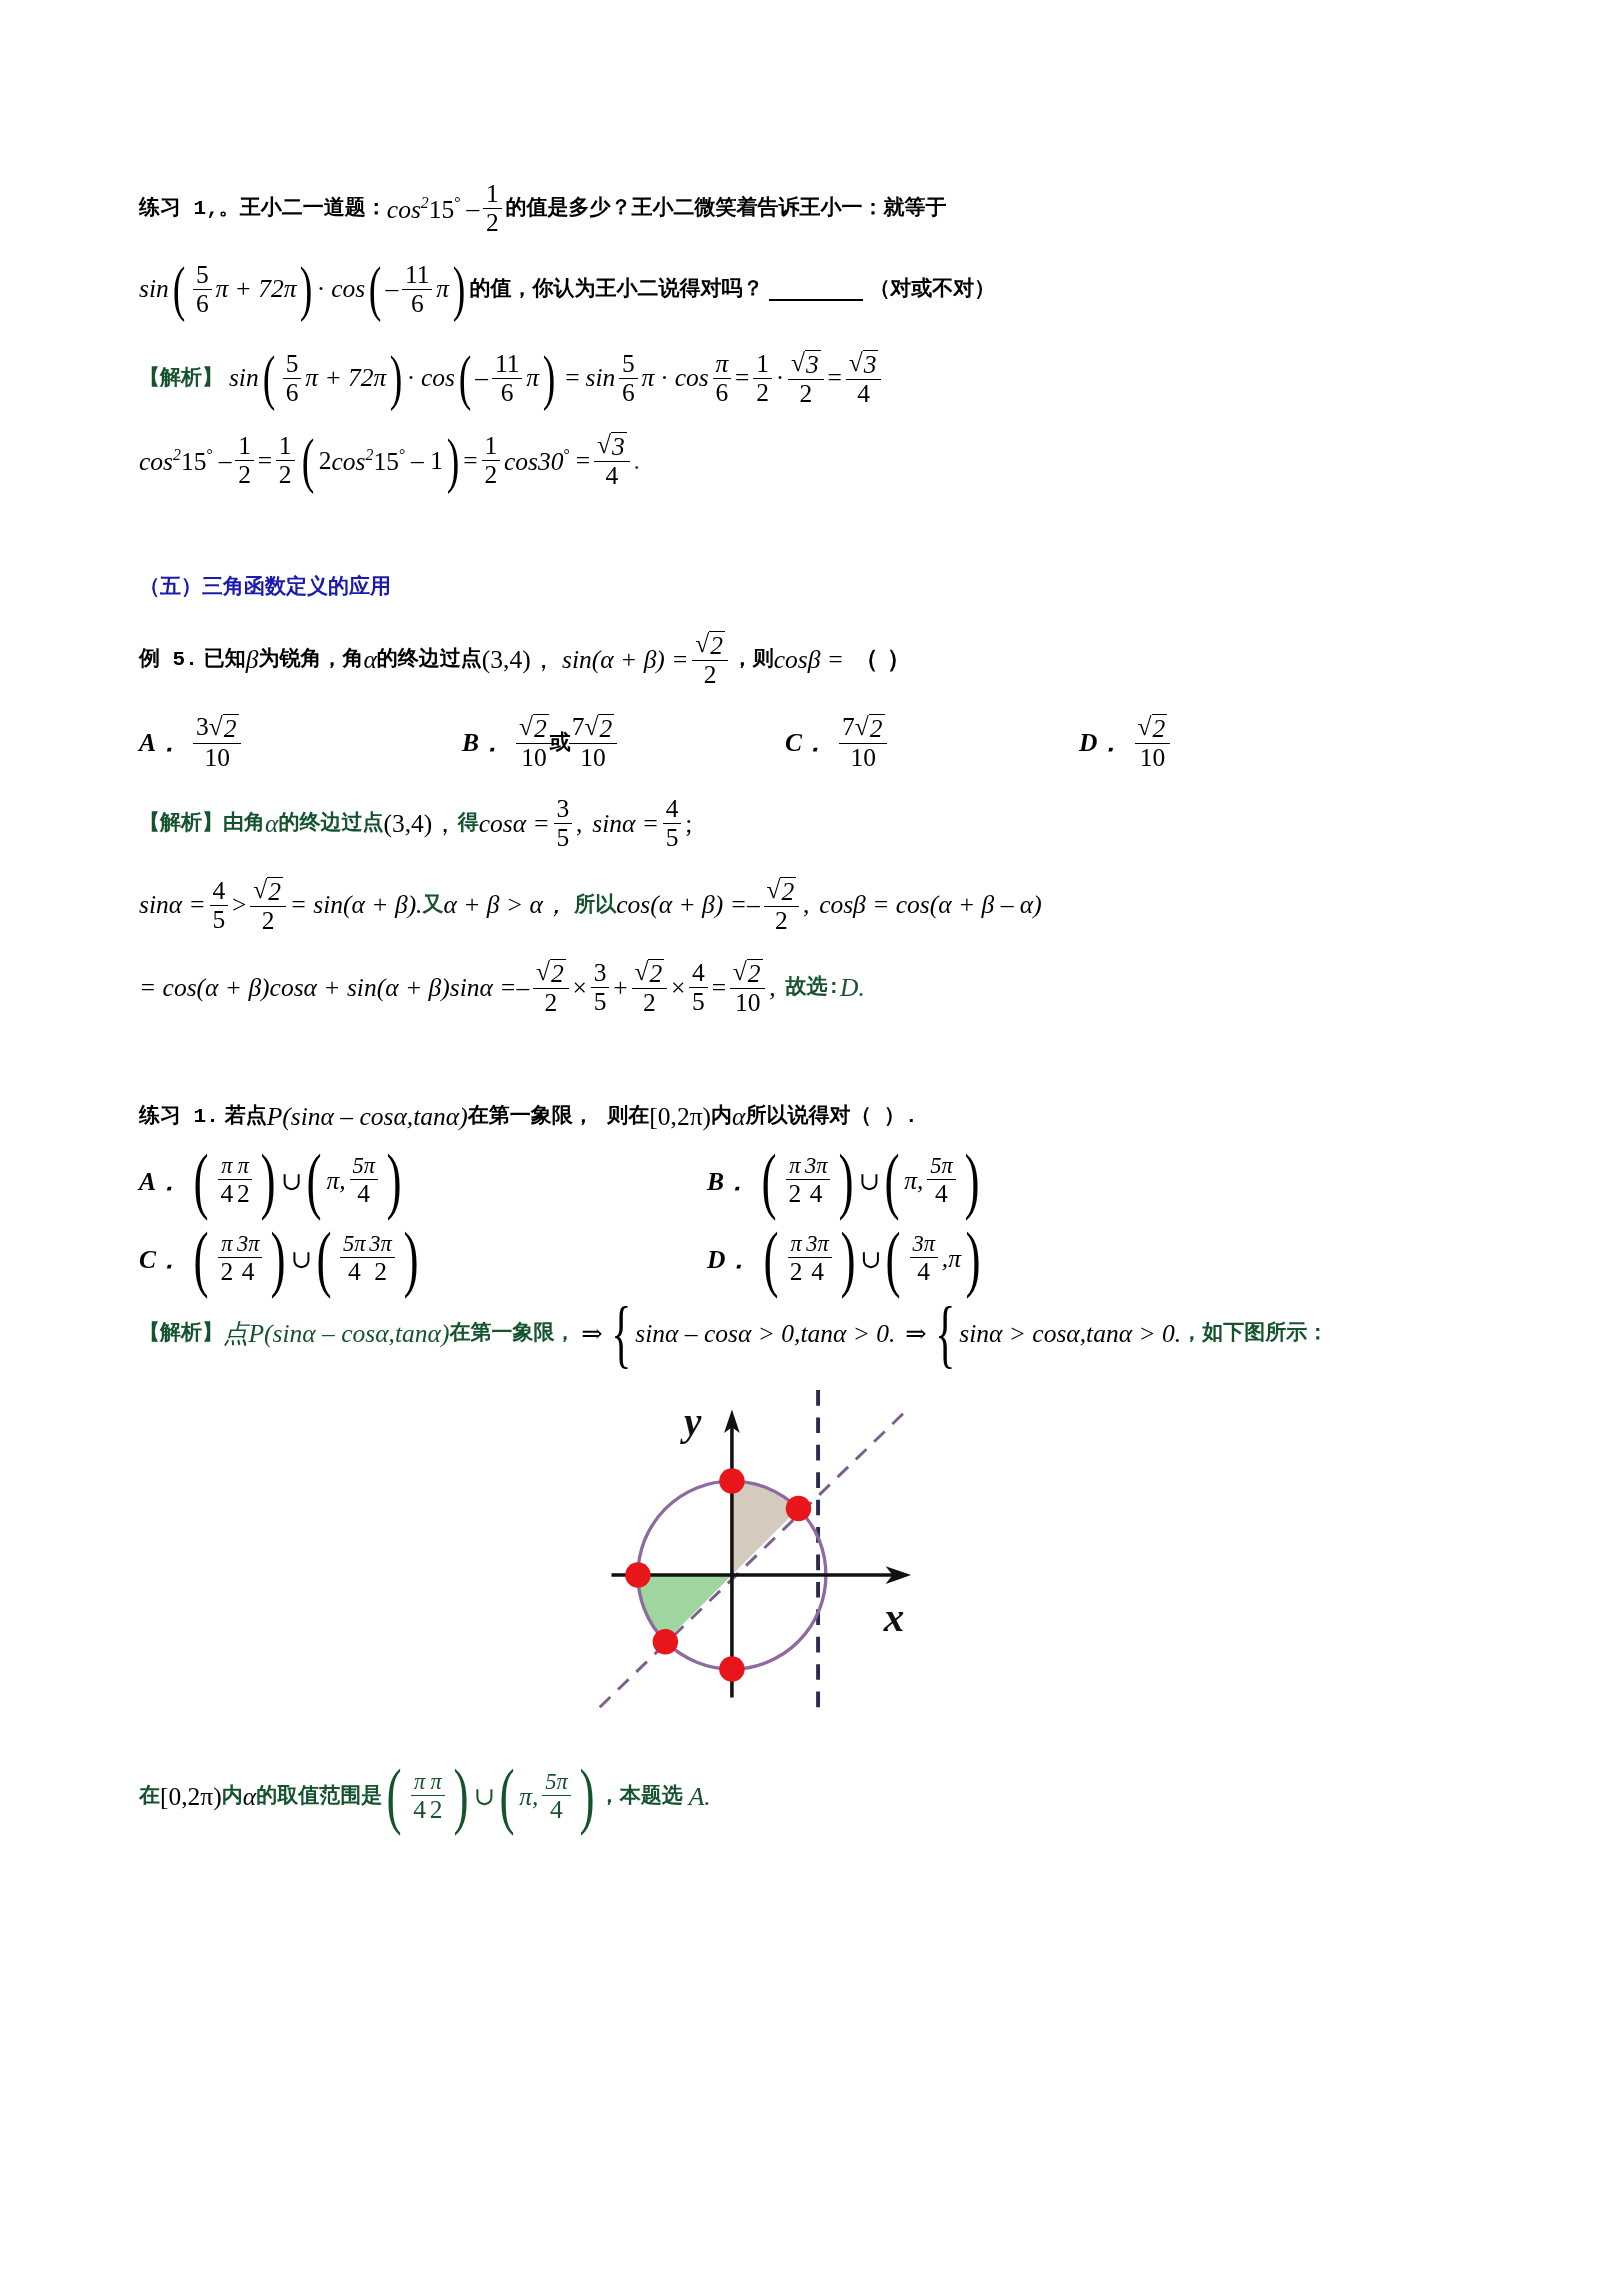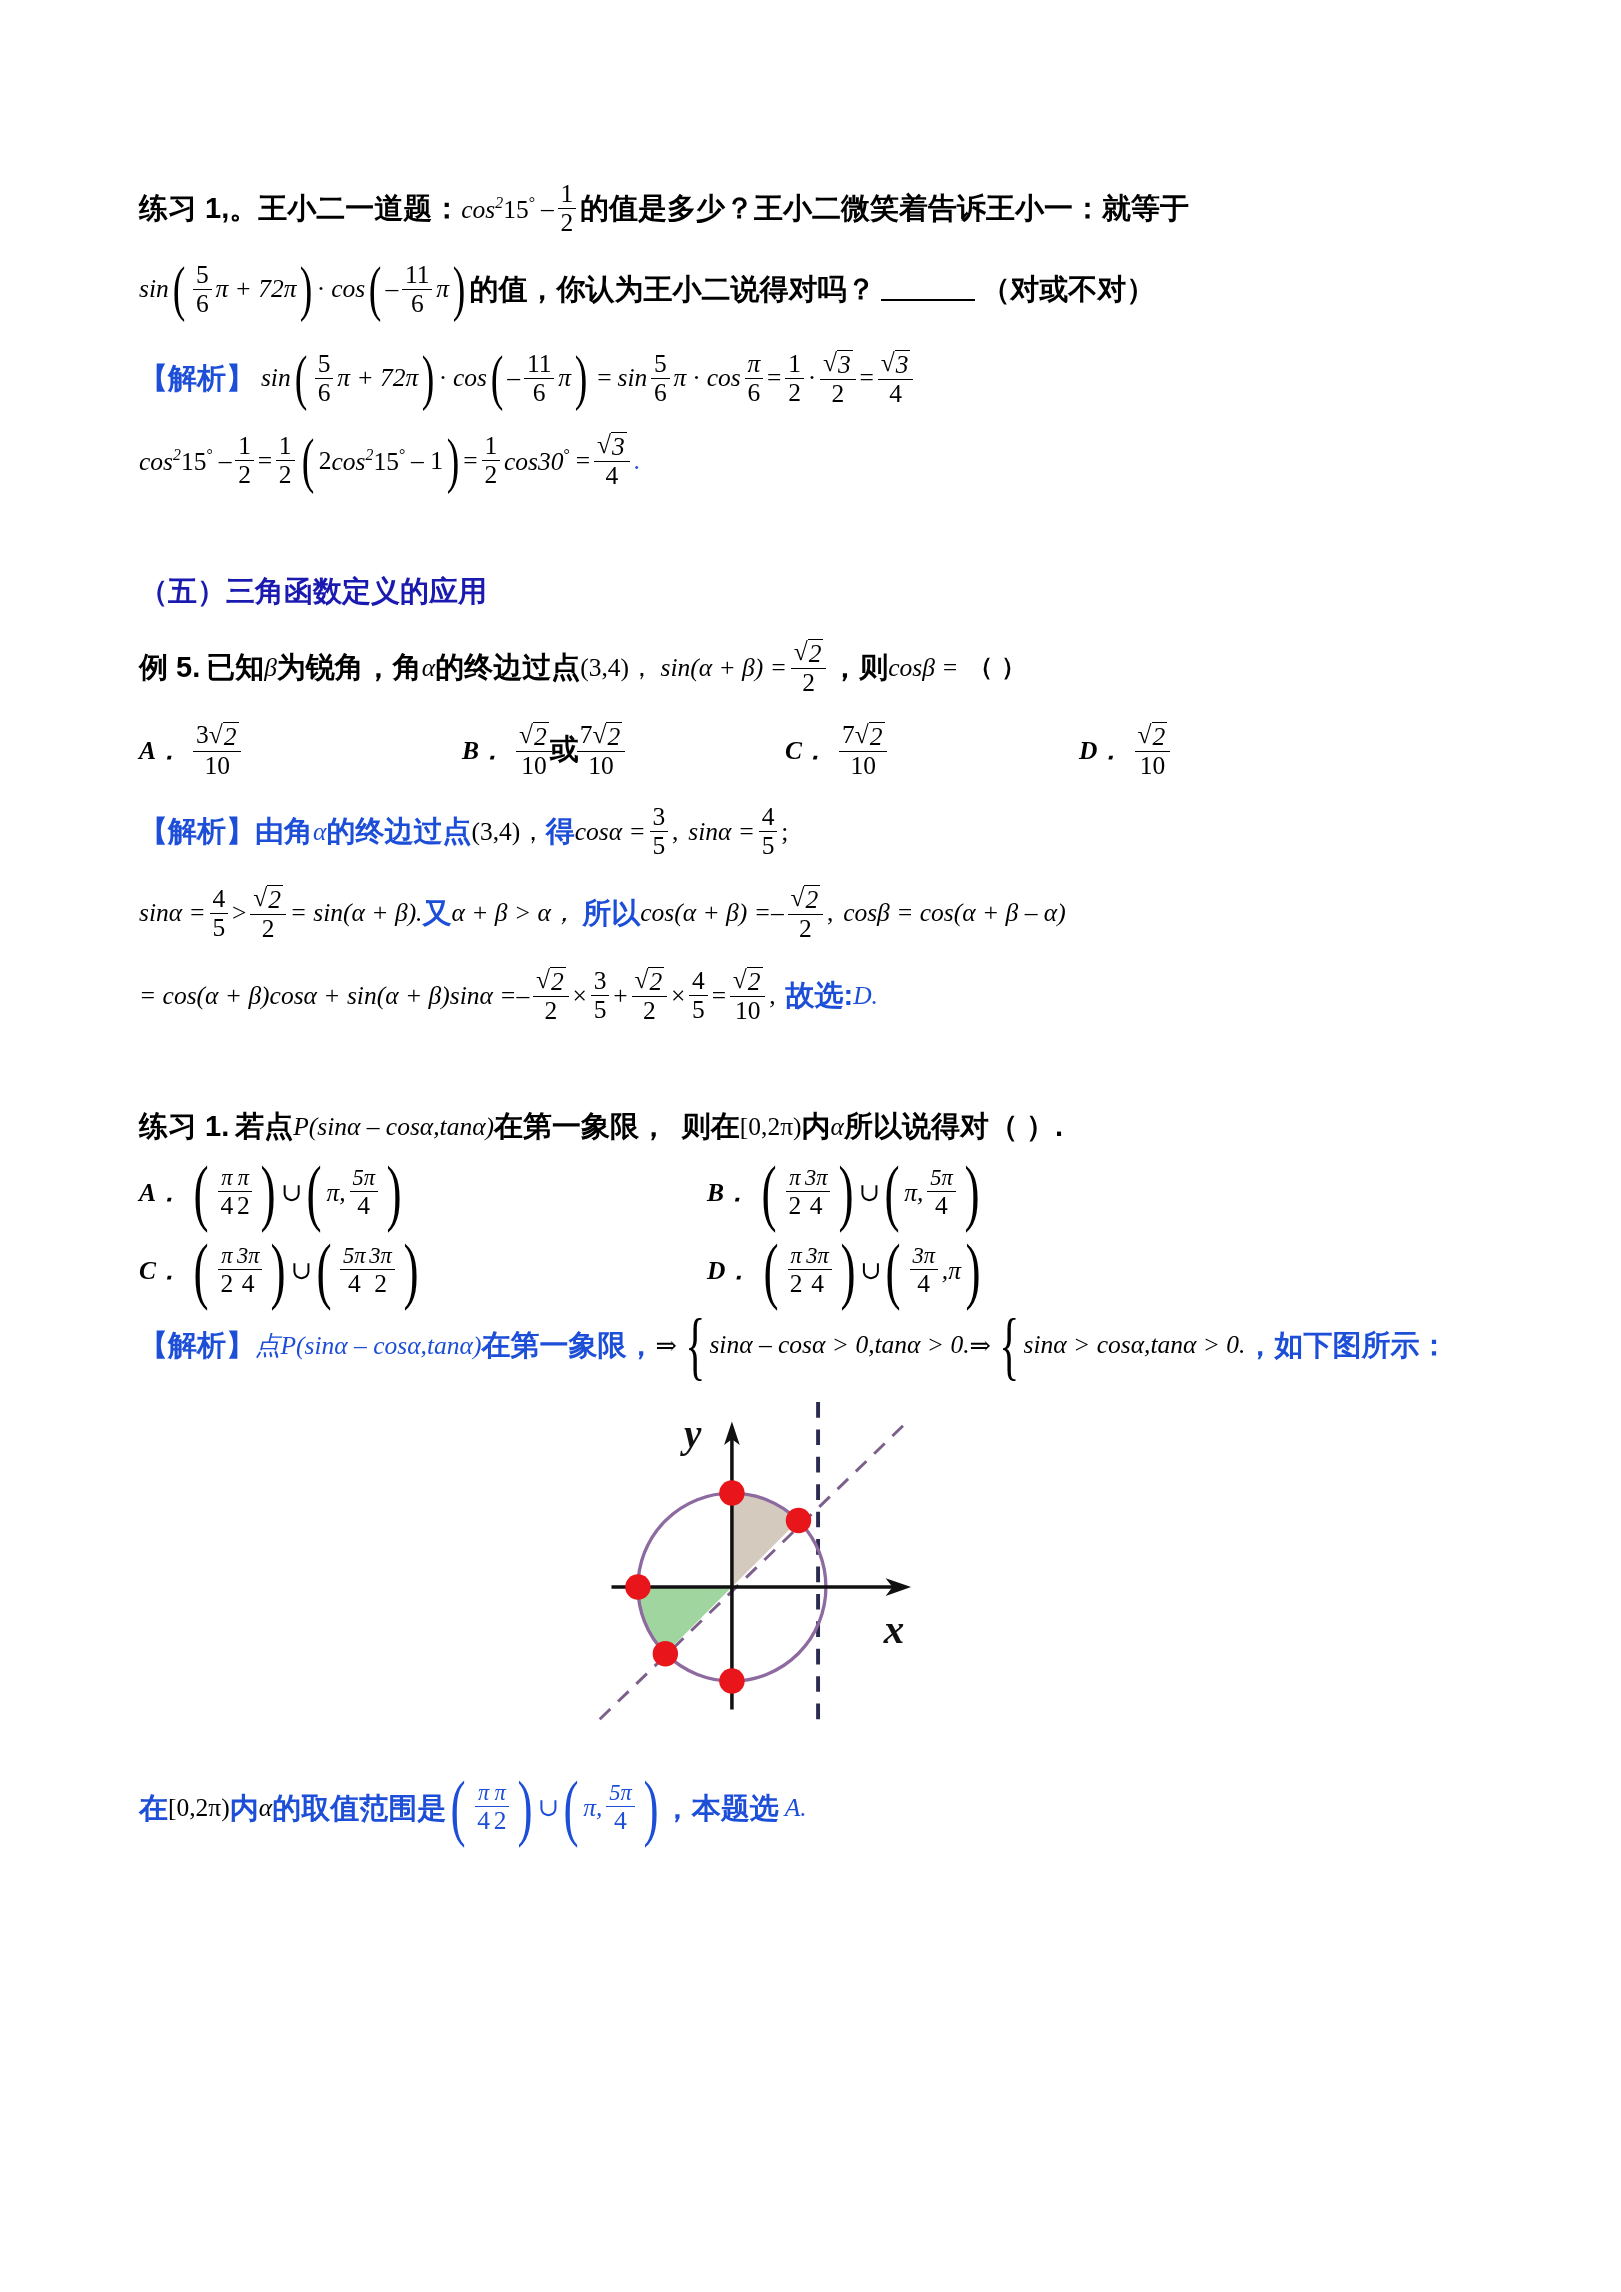--- a/index.html
+++ b/index.html
@@ -31,41 +31,41 @@
 
   
   .line {
     display: flex;
     align-items: center;
     flex-wrap: nowrap;
     white-space: nowrap;
     line-height: 1.0;
   }
   .cjk {
-    font-family: Liberation Sans, sans-serif;
-    font-size: 29px;
+    font-family: Liberation Mono, monospace;
+    font-size: 21px;
     font-weight: 700;
     letter-spacing: 0px;
   }
   .cjk-normal {
     font-family: "DejaVu Sans", "Liberation Sans", sans-serif;
     font-size: 24.5px;
     font-weight: 700;
   }
   .math {
     font-family: "Liberation Serif", "DejaVu Serif", serif;
     font-style: italic;
     font-size: 25.5px;
   }
   .math-up {
     font-family: "Liberation Serif", "DejaVu Serif", serif;
     font-style: normal;
     font-size: 25.5px;
   }
-  .red   { color: #1d4ed8; }
+  .red   { color: #14532d; }
   .blue  { color: #1a1ab0; }
 
   
   .frac {
     display: inline-flex;
     flex-direction: column;
     align-items: center;
     justify-content: center;
     vertical-align: middle;
     margin: 0 3.9px;

